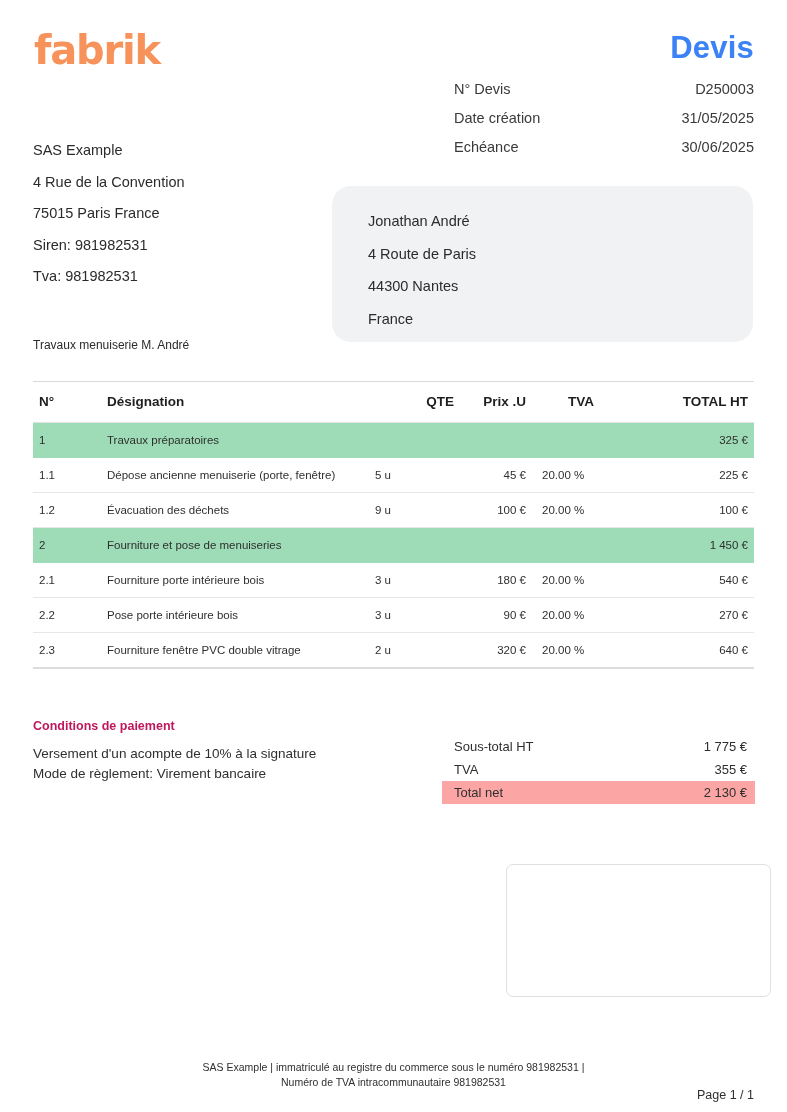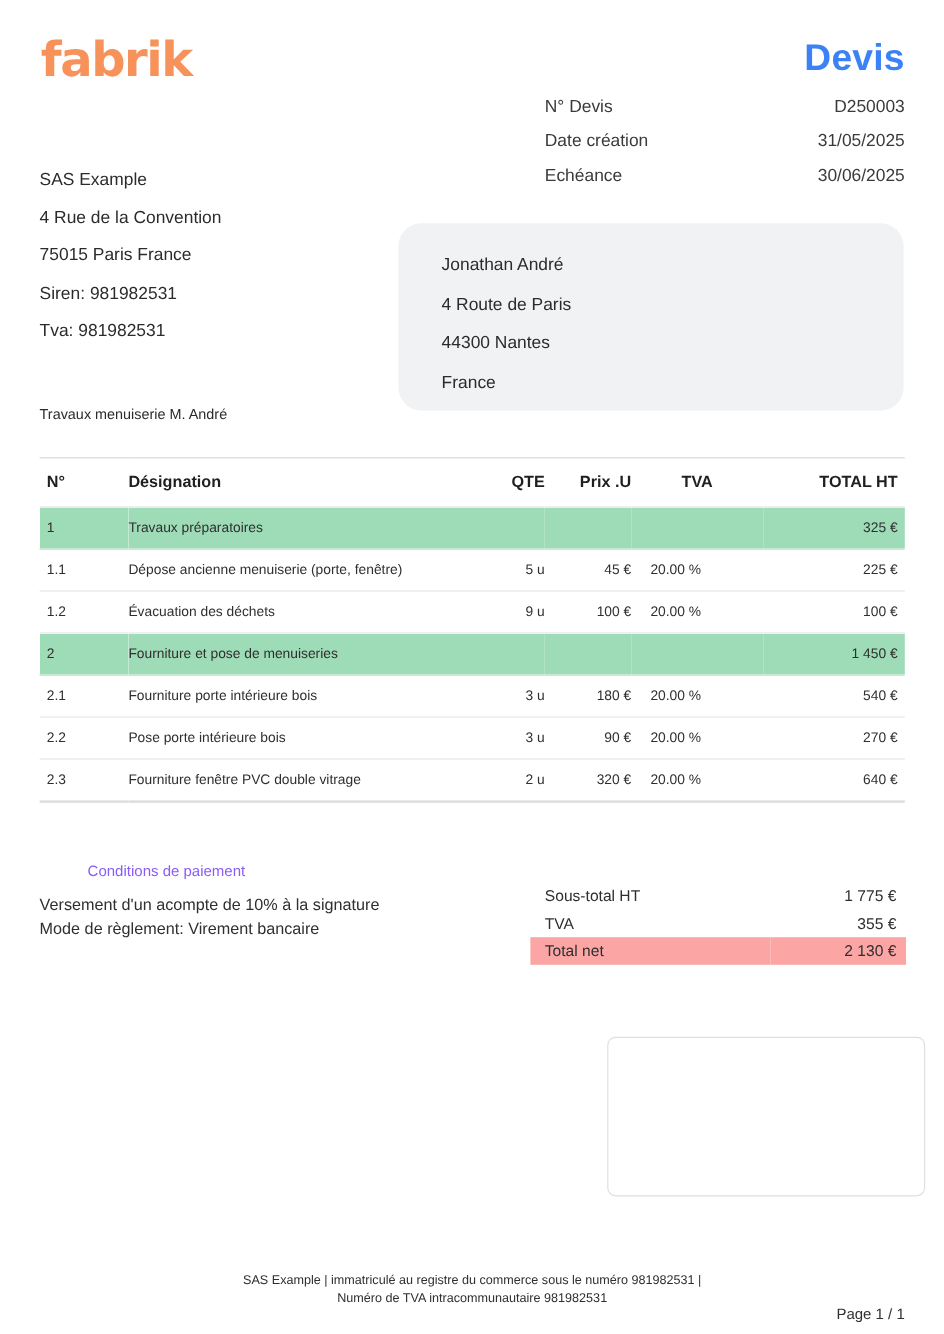--- a/index.html
+++ b/index.html
@@ -145,39 +145,38 @@
     overflow: hidden;
     text-overflow: ellipsis;
   }
   .items tbody tr.section td {
     background: #9ddcb6;
     border-bottom: 1px solid #9ddcb6;
     color: #2f2f2f;
   }
   .items tbody td.c-num   { text-align: left;  padding-left: 6px; }
   .items tbody td.c-des   { text-align: left; }
-  .items tbody td.c-qte   { text-align: right; }
+  .items tbody td.c-qte   { }
   .items tbody td.c-prix  { text-align: right; }
   .items tbody td.c-tva   { text-align: left; padding-left: 16px; }
   .items tbody td.c-tot   { text-align: right; padding-right: 6px; }
   .items tbody tr:last-child td { border-bottom: 2px solid #dcdcdc; }
 
   
   .conditions {
     position: absolute;
     left: 33px;
     top: 719px;
     width: 360px;
   }
   .conditions .cond-title {
     font-size: 12.5px;
-    font-weight: 400;
-    color: #8b5cf6;
+    font-weight: 700;
+    color: #be185d;
     margin-bottom: 11px;
-    margin-left: 40px;
   }
   .conditions .cond-line {
     font-size: 13.5px;
     color: #2f2f2f;
     line-height: 1.5;
   }
 
   
   .totals {
     position: absolute;

